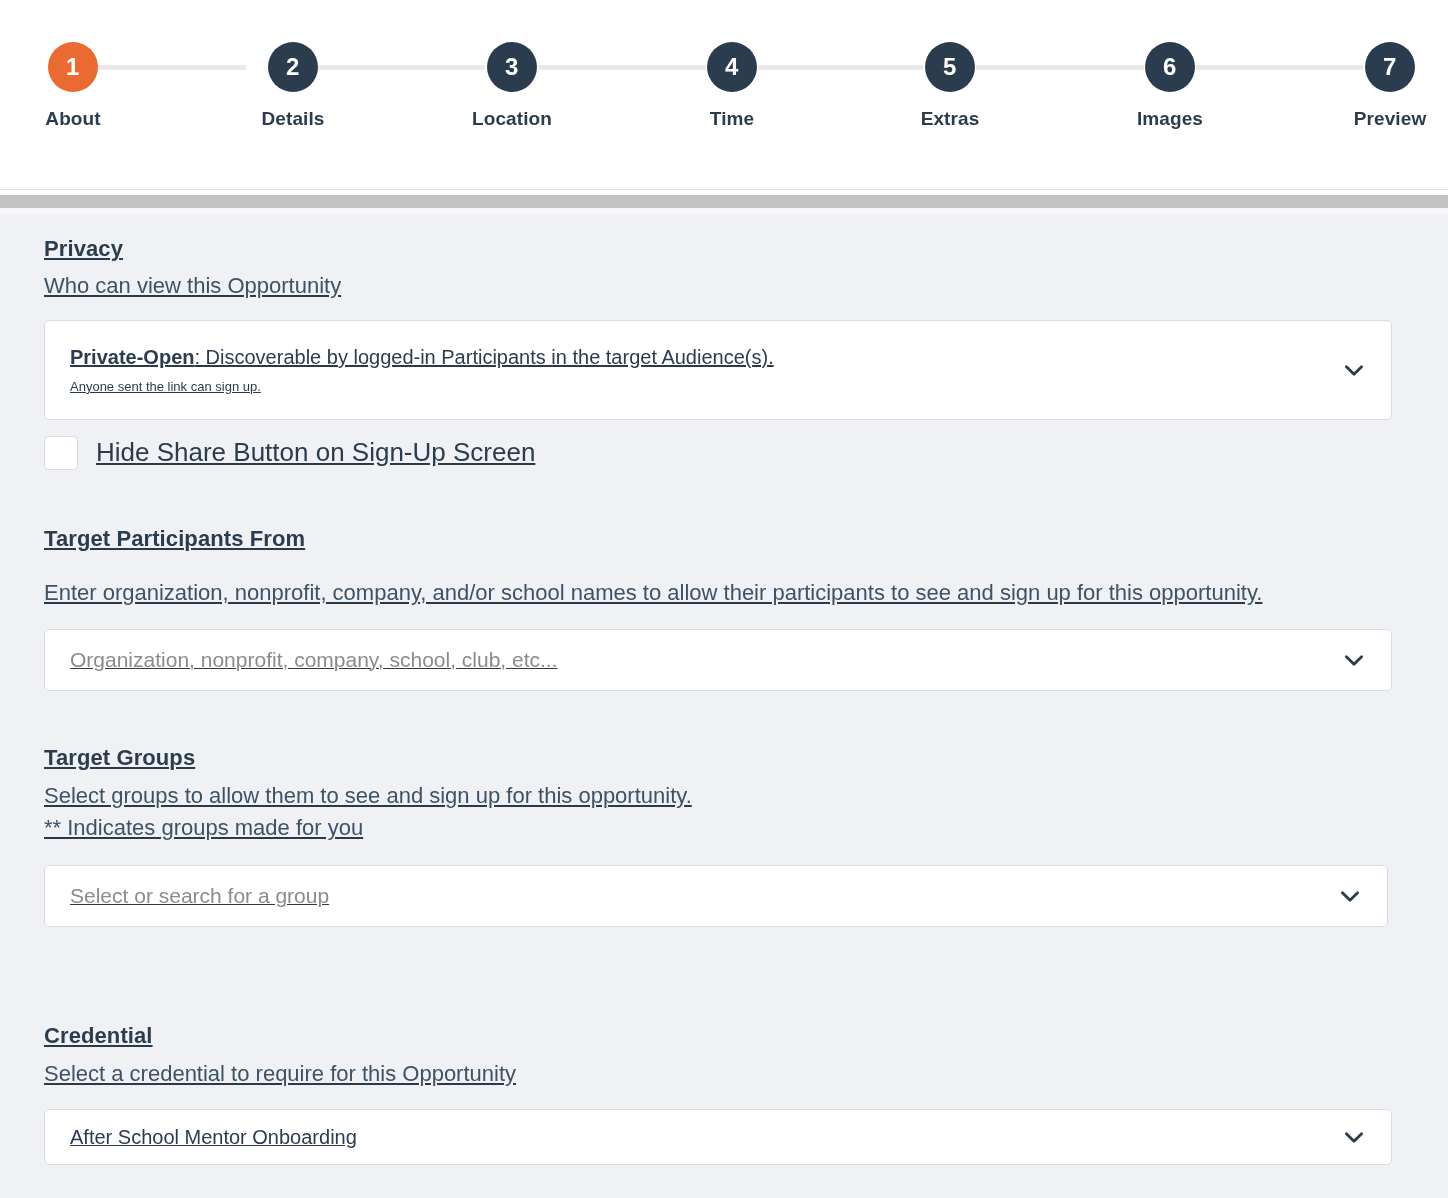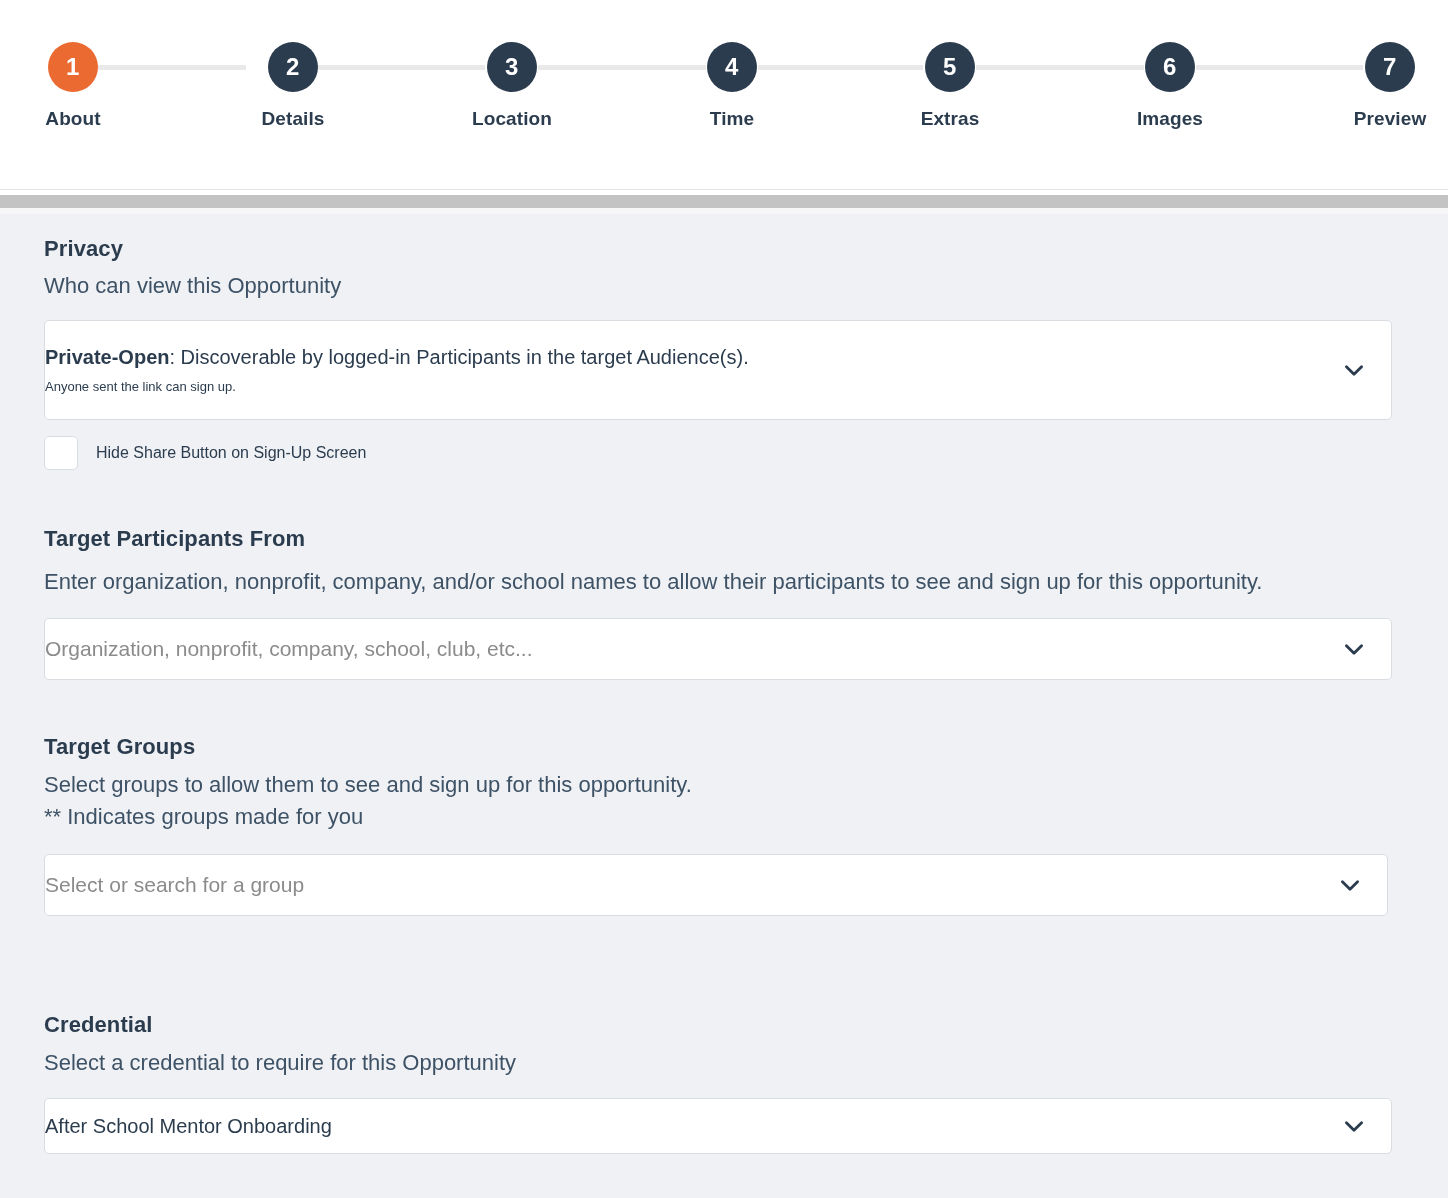--- a/index.html
+++ b/index.html
@@ -93,21 +93,21 @@
   
   .content {
     width: 1448px;
     height: 984px;
     background: #eff1f5;
     box-sizing: border-box;
     padding: 0 44px;
     position: relative;
   }
 
-  .section { position: relative; }
+  .section { position: relative; text-decoration: underline; }
 
   .section-title {
     font-size: 22px;
     font-weight: bold;
     color: #2b3c4e;
     letter-spacing: 0.1px;
     margin: 0;
   }
   .section-sub {
     font-size: 22px;
@@ -119,20 +119,21 @@
   .field {
     background: #ffffff;
     border: 1px solid #d9dde2;
     border-radius: 5px;
     box-sizing: border-box;
     position: relative;
     display: flex;
     align-items: center;
   }
   .field-inner {
+    padding-left: 25px;
     padding-right: 60px;
     width: 100%;
     box-sizing: border-box;
   }
   .field-value {
     font-size: 20px;
     color: #2b3c4e;
     line-height: 1.45;
   }
   .field-value .strong { font-weight: bold; }
@@ -169,21 +170,21 @@
     width: 34px;
     height: 34px;
     background: #ffffff;
     border: 1px solid #d9dde2;
     border-radius: 5px;
     box-sizing: border-box;
     flex: 0 0 auto;
   }
   .checkbox-label {
     margin-left: 18px;
-    font-size: 16px;
+    font-size: 26px;
     color: #2b3c4e;
   }
 </style>
 </head>
 <body>
 
 <div class="stepper-wrap">
   <div class="stepper">
 
     <div class="connector" style="left:98px;  width:148px;"></div>
@@ -256,21 +257,21 @@
     </div>
 
     <div class="checkbox-row">
       <div class="checkbox-box"></div>
       <div class="checkbox-label">Hide Share Button on Sign-Up Screen</div>
     </div>
   </div>
 
   <div class="section" style="margin-top:56px;">
     <div class="section-title">Target Participants From</div>
-    <div class="section-sub" style="margin-top:14px;">Enter organization, nonprofit, company, and/or school names to allow their participants to see and sign up for this opportunity.</div>
+    <div class="section-sub" style="margin-top:25px;">Enter organization, nonprofit, company, and/or school names to allow their participants to see and sign up for this opportunity.</div>
 
     <div class="field" style="margin-top:20px; height:62px; width:1348px;">
       <div class="field-inner">
         <span class="placeholder">Organization, nonprofit, company, school, club, etc...</span>
       </div>
       <span class="chevron">
         <svg width="26" height="26" viewBox="0 0 24 24" fill="none" stroke="#2b3c4e" stroke-width="2.6" stroke-linecap="round" stroke-linejoin="round">
           <polyline points="5,9 12,16 19,9"></polyline>
         </svg>
       </span>

